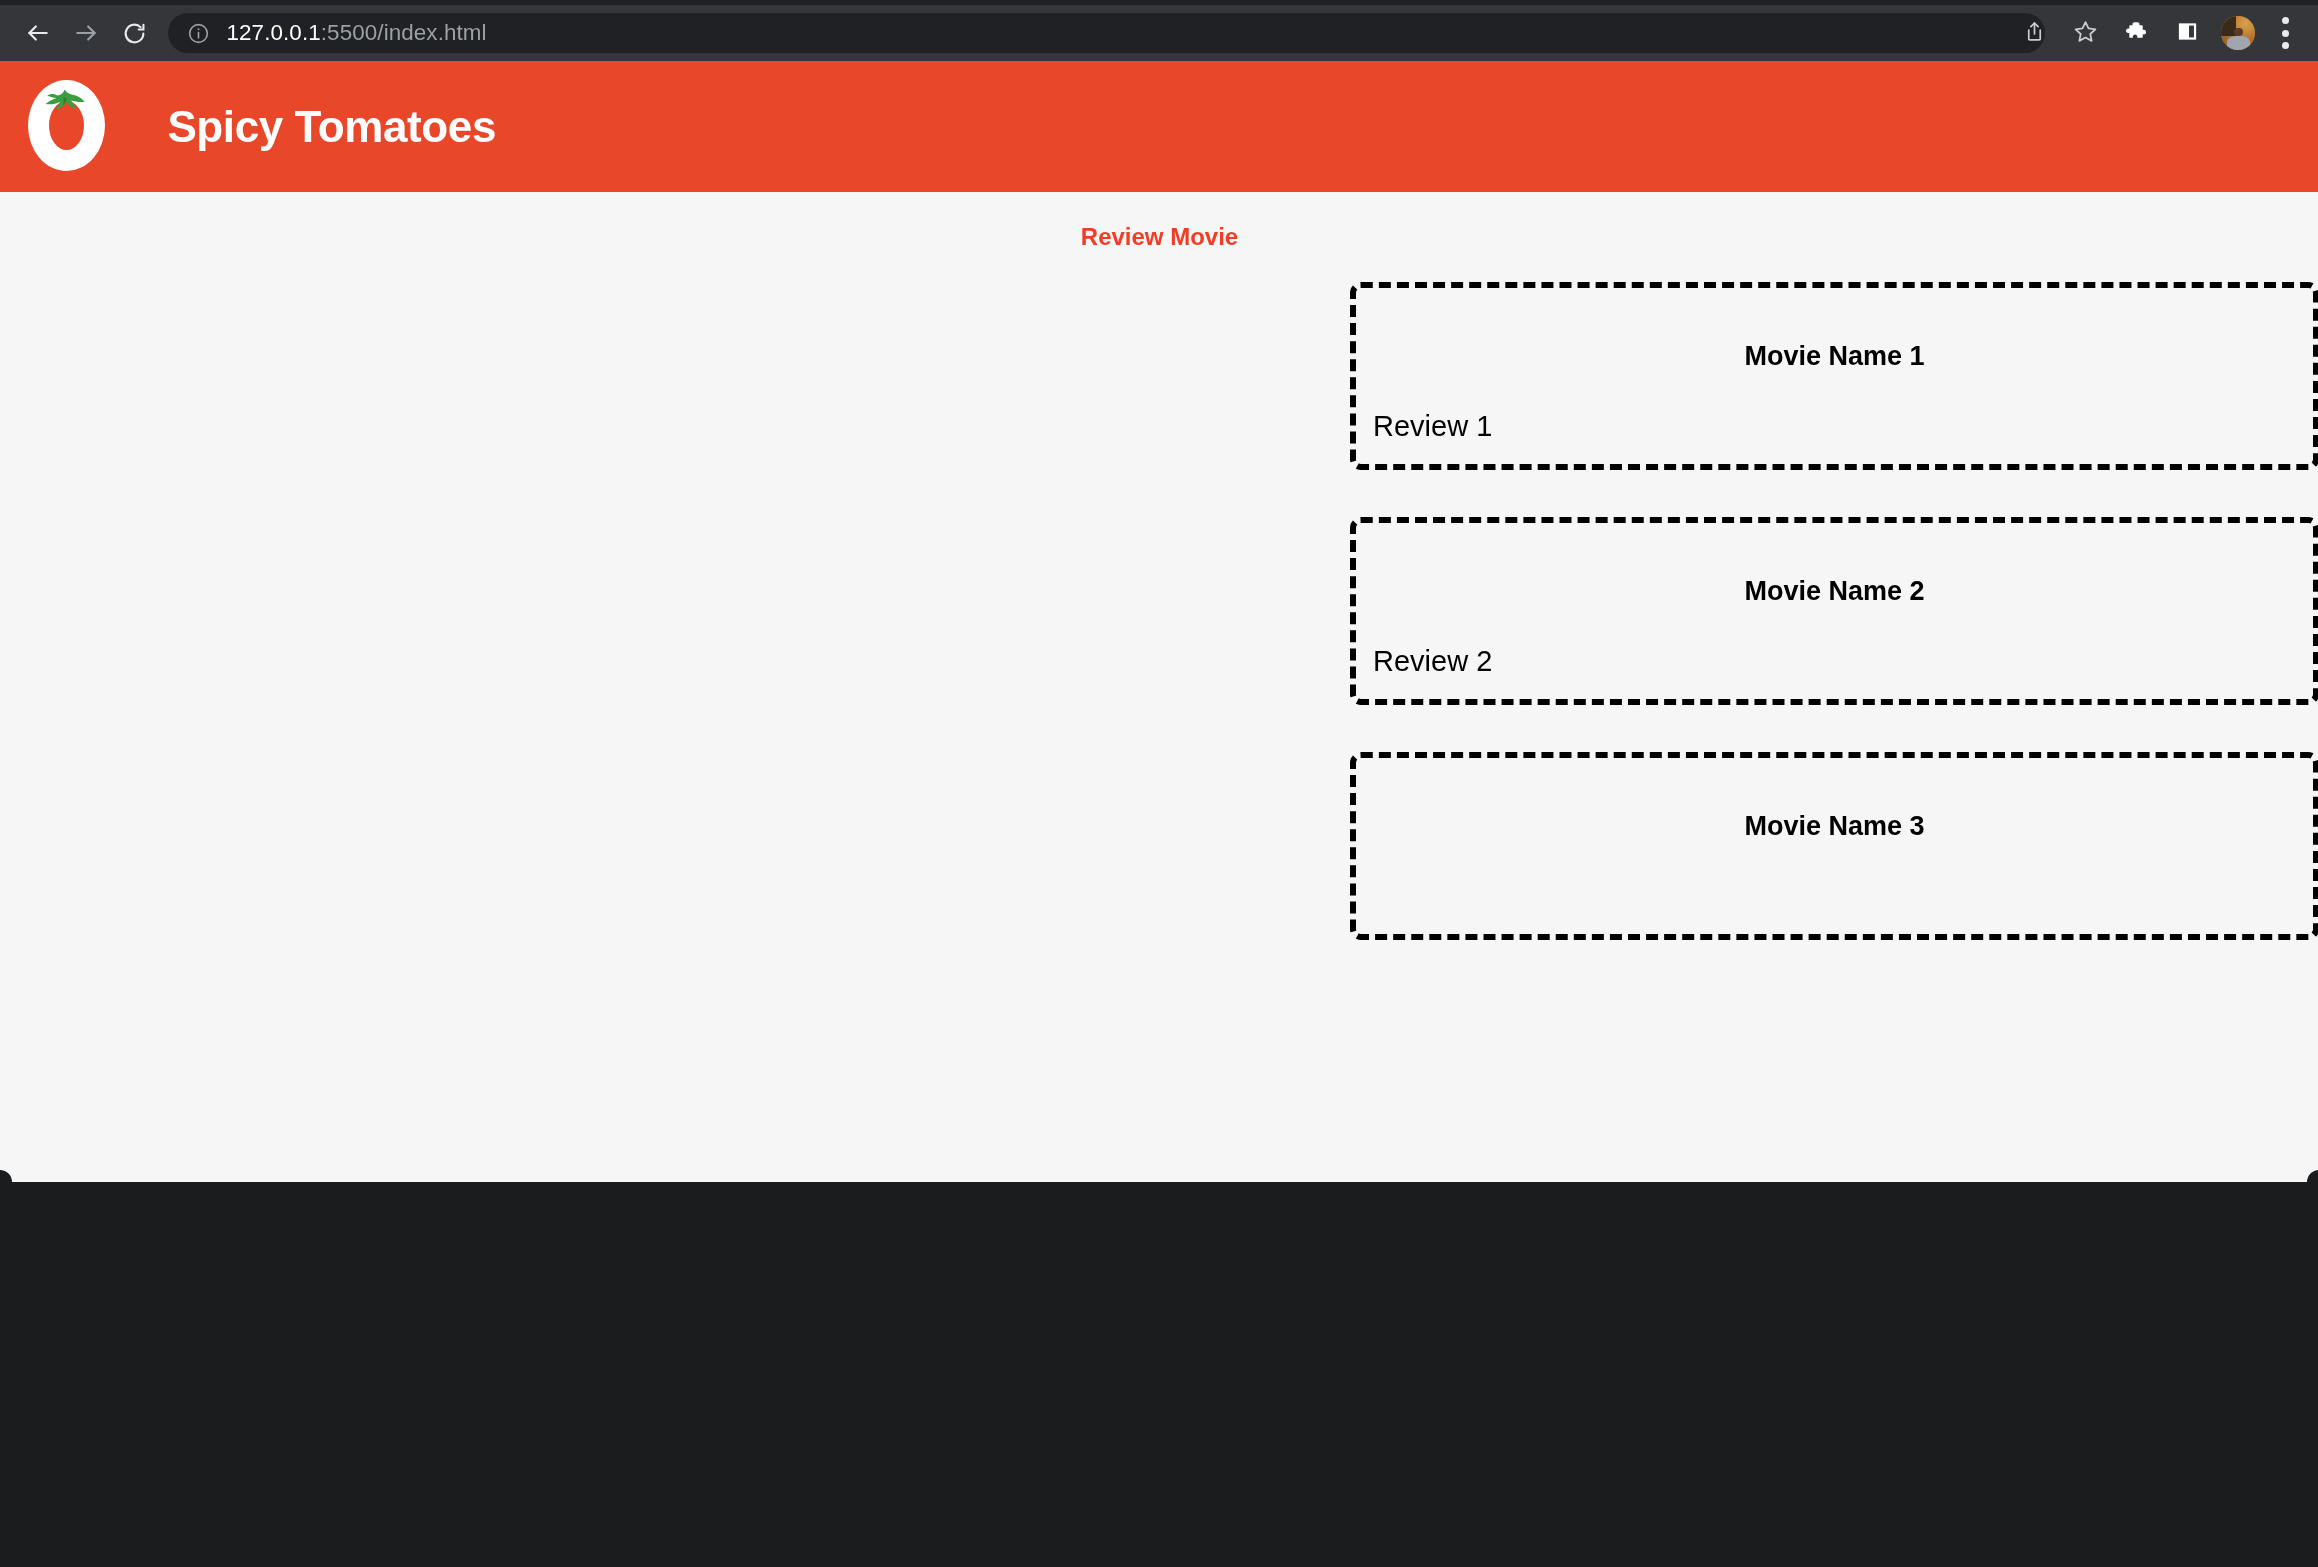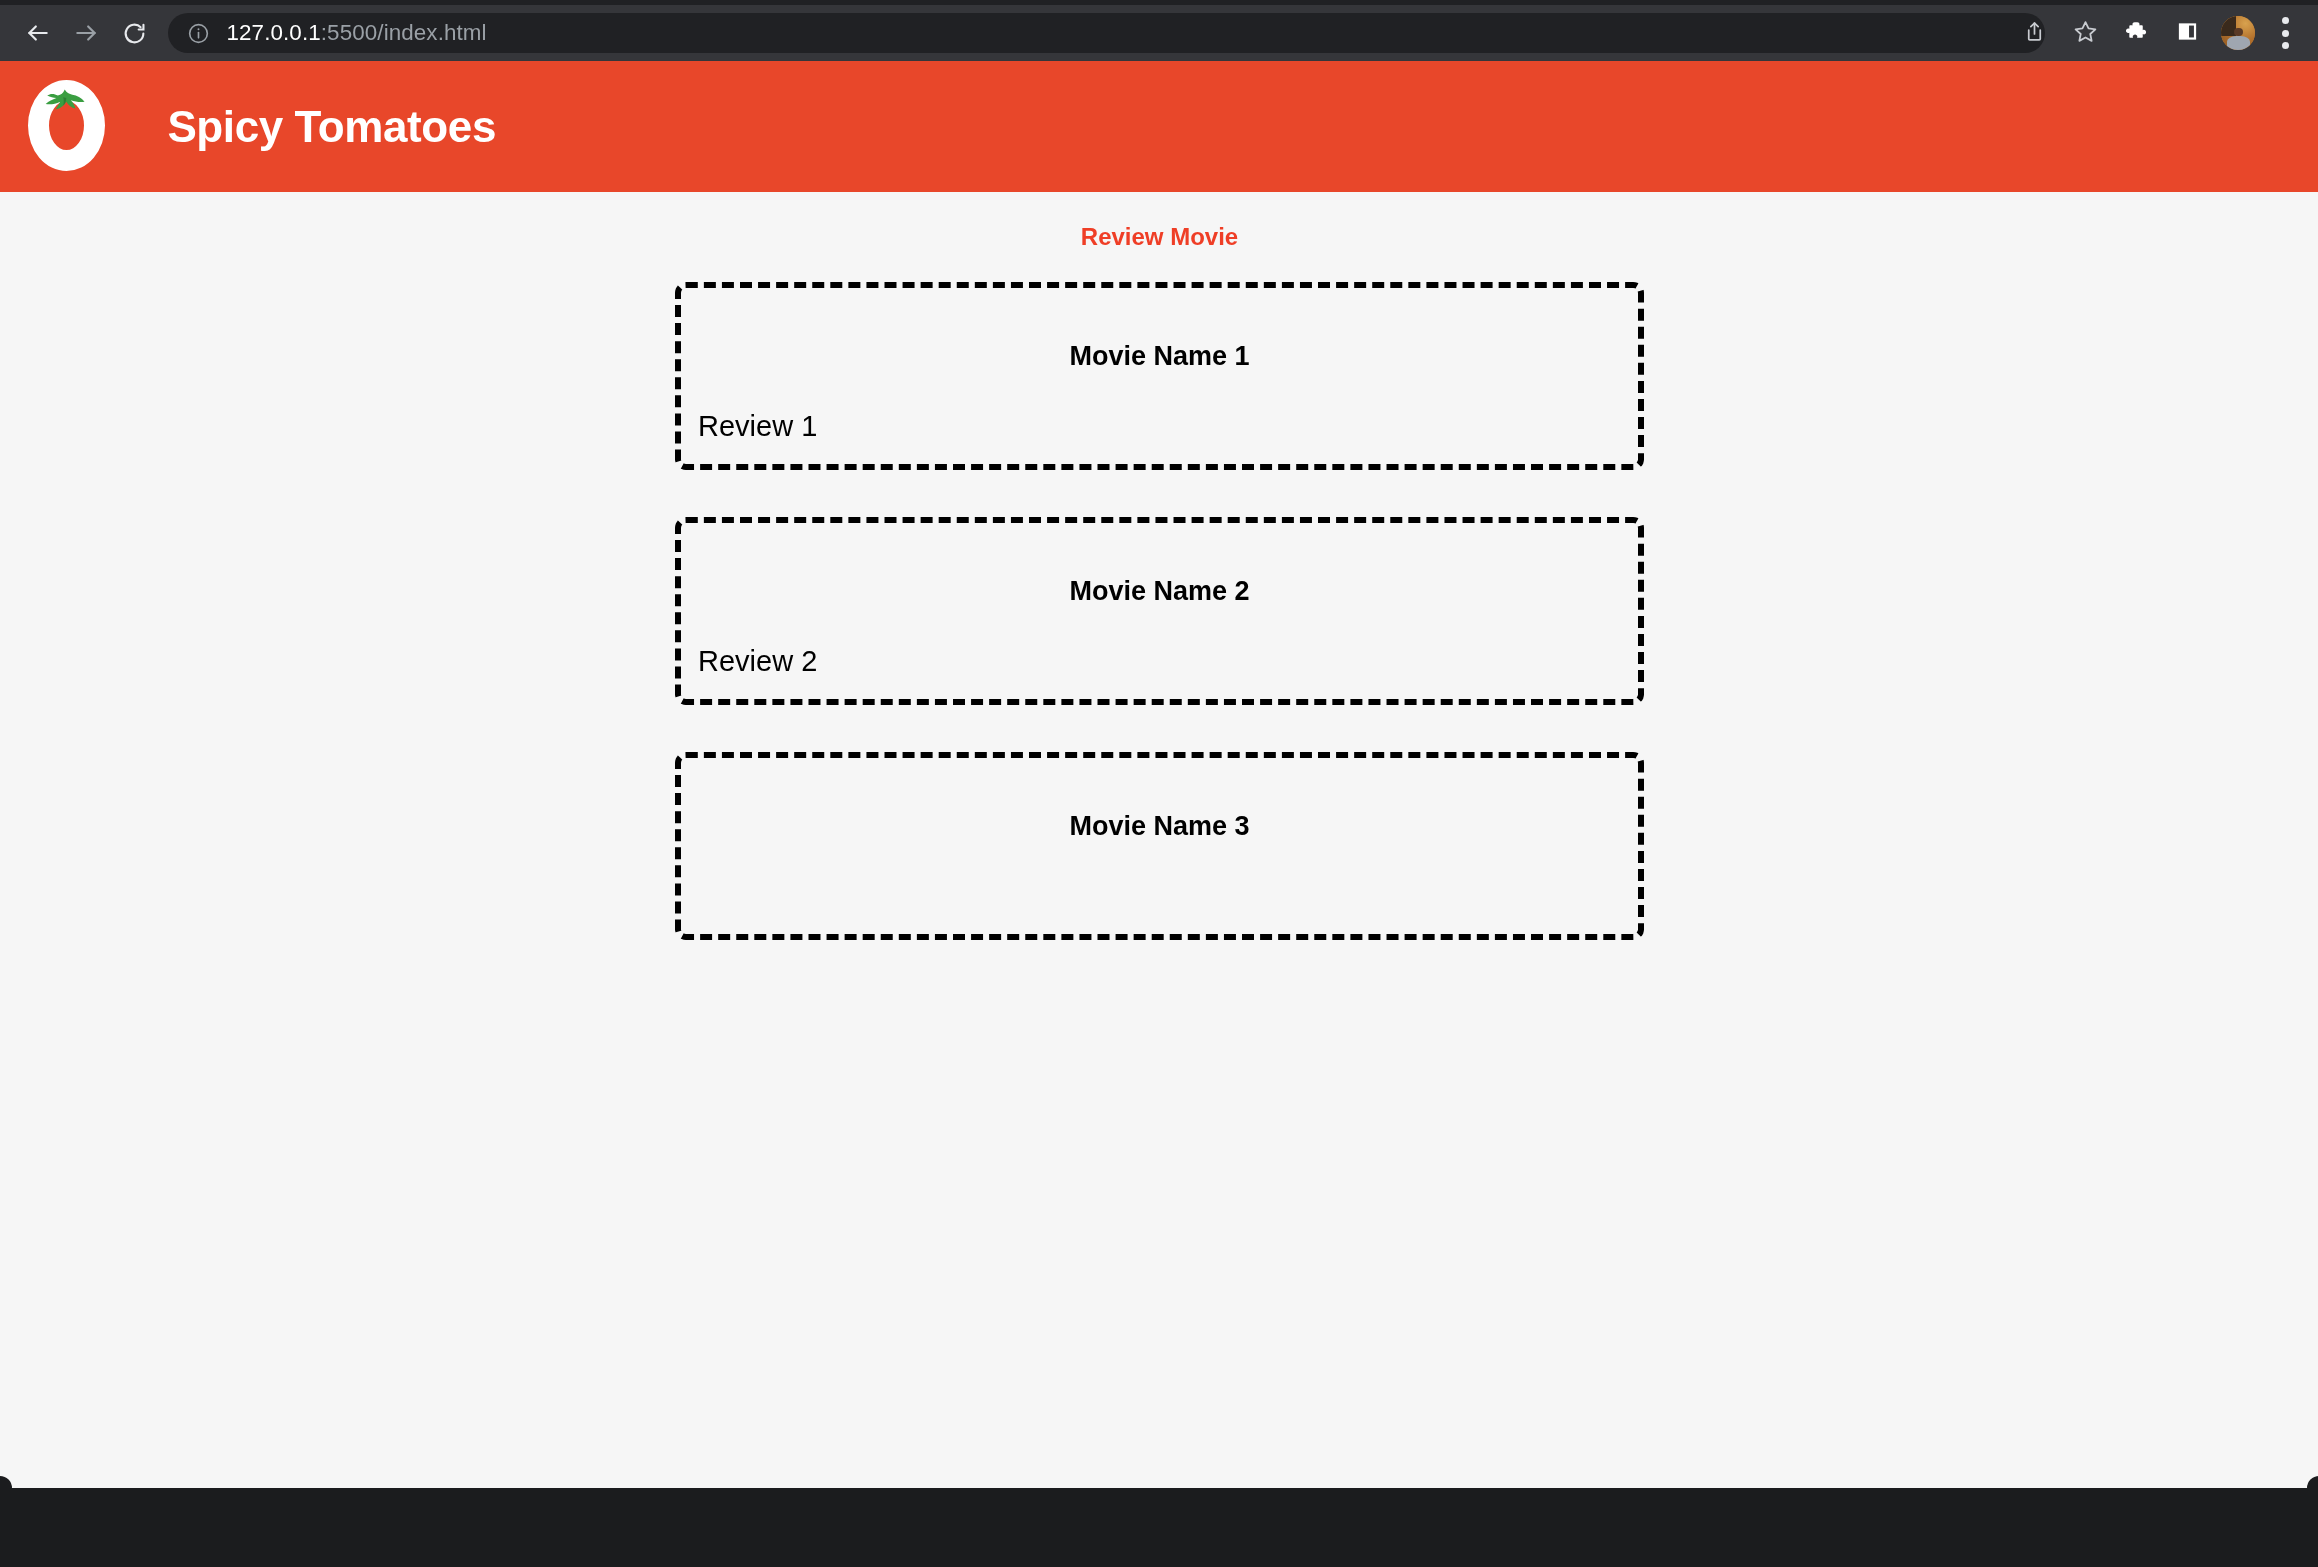--- a/index.html
+++ b/index.html
@@ -11,21 +11,21 @@
     width: 2319px;
     height: 1568px;
     overflow: hidden;
     font-family: "Liberation Sans", sans-serif;
   }
 
   
   .browser-window {
     position: relative;
     width: 2319px;
-    height: 1488px;
+    height: 1182px;
     background: #35363a;
     overflow: hidden;
   }
 
   .tabstrip-filler {
     position: absolute;
     top: 0; left: 0;
     width: 2319px;
     height: 5.4px;
     background: #202124;
@@ -220,21 +220,21 @@
     font-size: 24px;
     font-weight: bold;
     margin: 0;
     line-height: 1.2;
   }
 
   .movie-list {
     margin-top: 30px;
     display: flex;
     flex-direction: column;
-    align-items: center;
+    align-items: flex-end;
     gap: 47px;
   }
 
   .movie-card {
     width: 969px;
     height: 188px;
     box-sizing: border-box;
     border: 6.2px dashed #000000;
     border-radius: 10.8px;
     position: relative;

